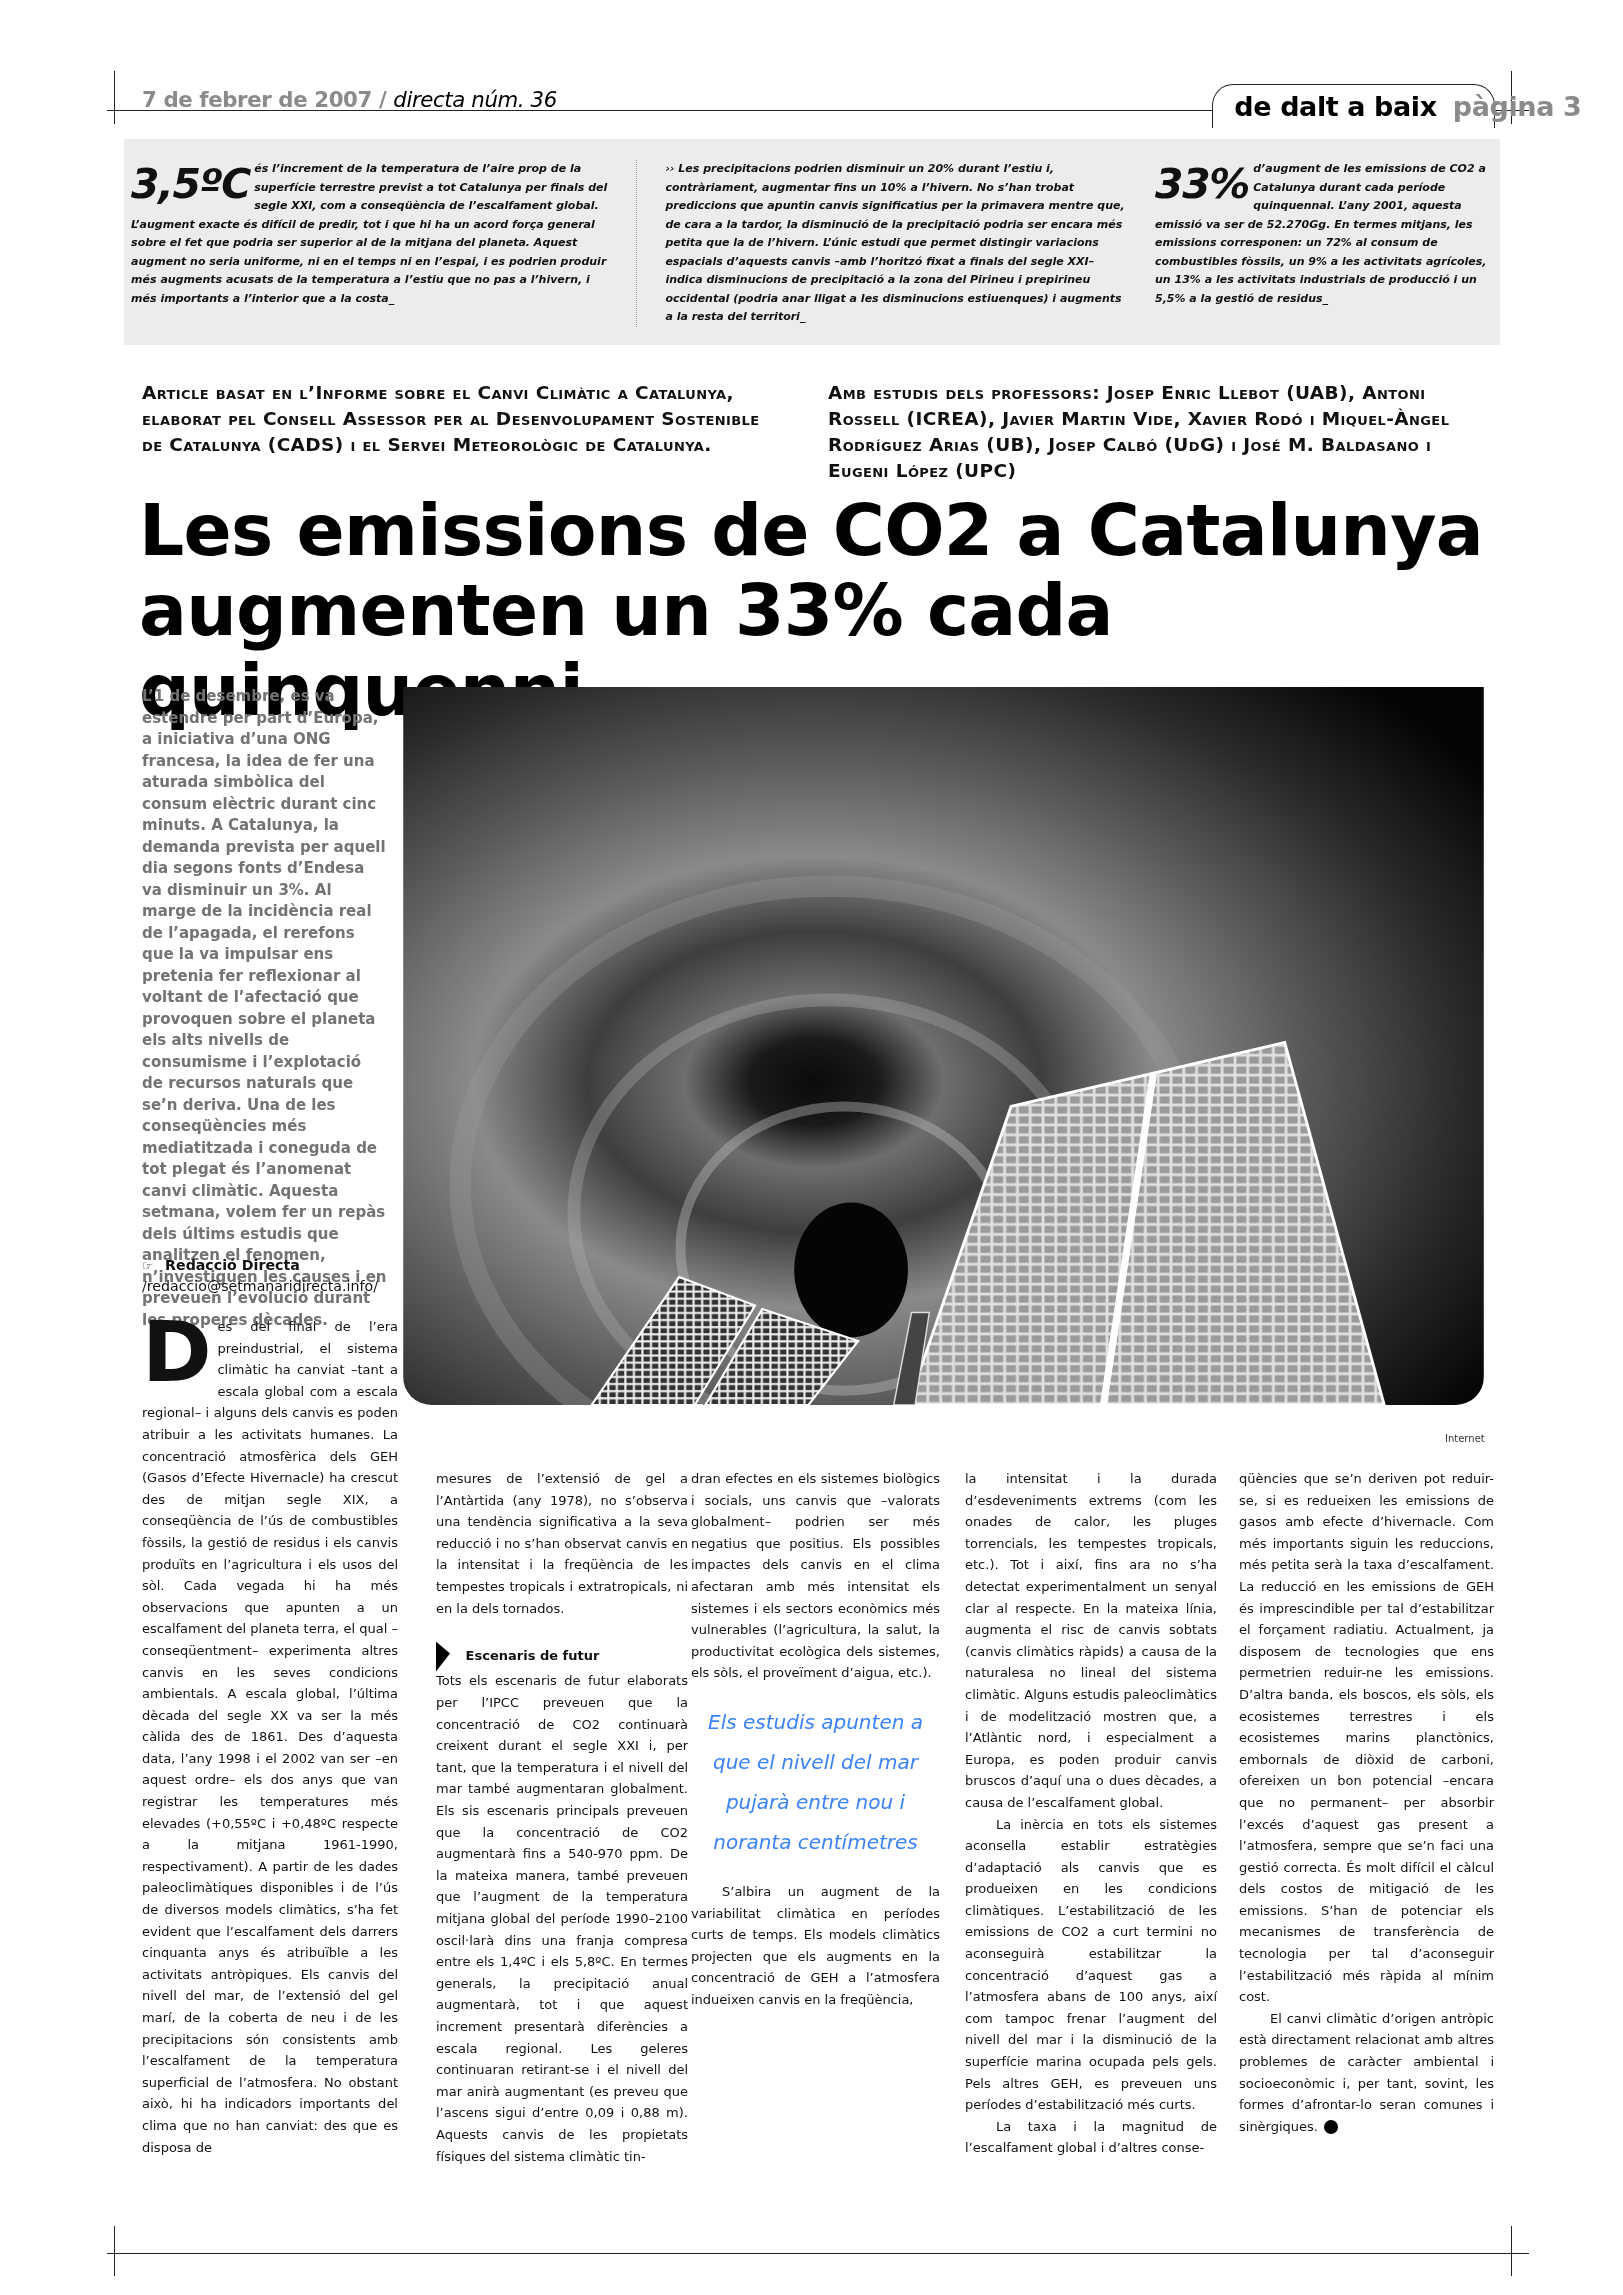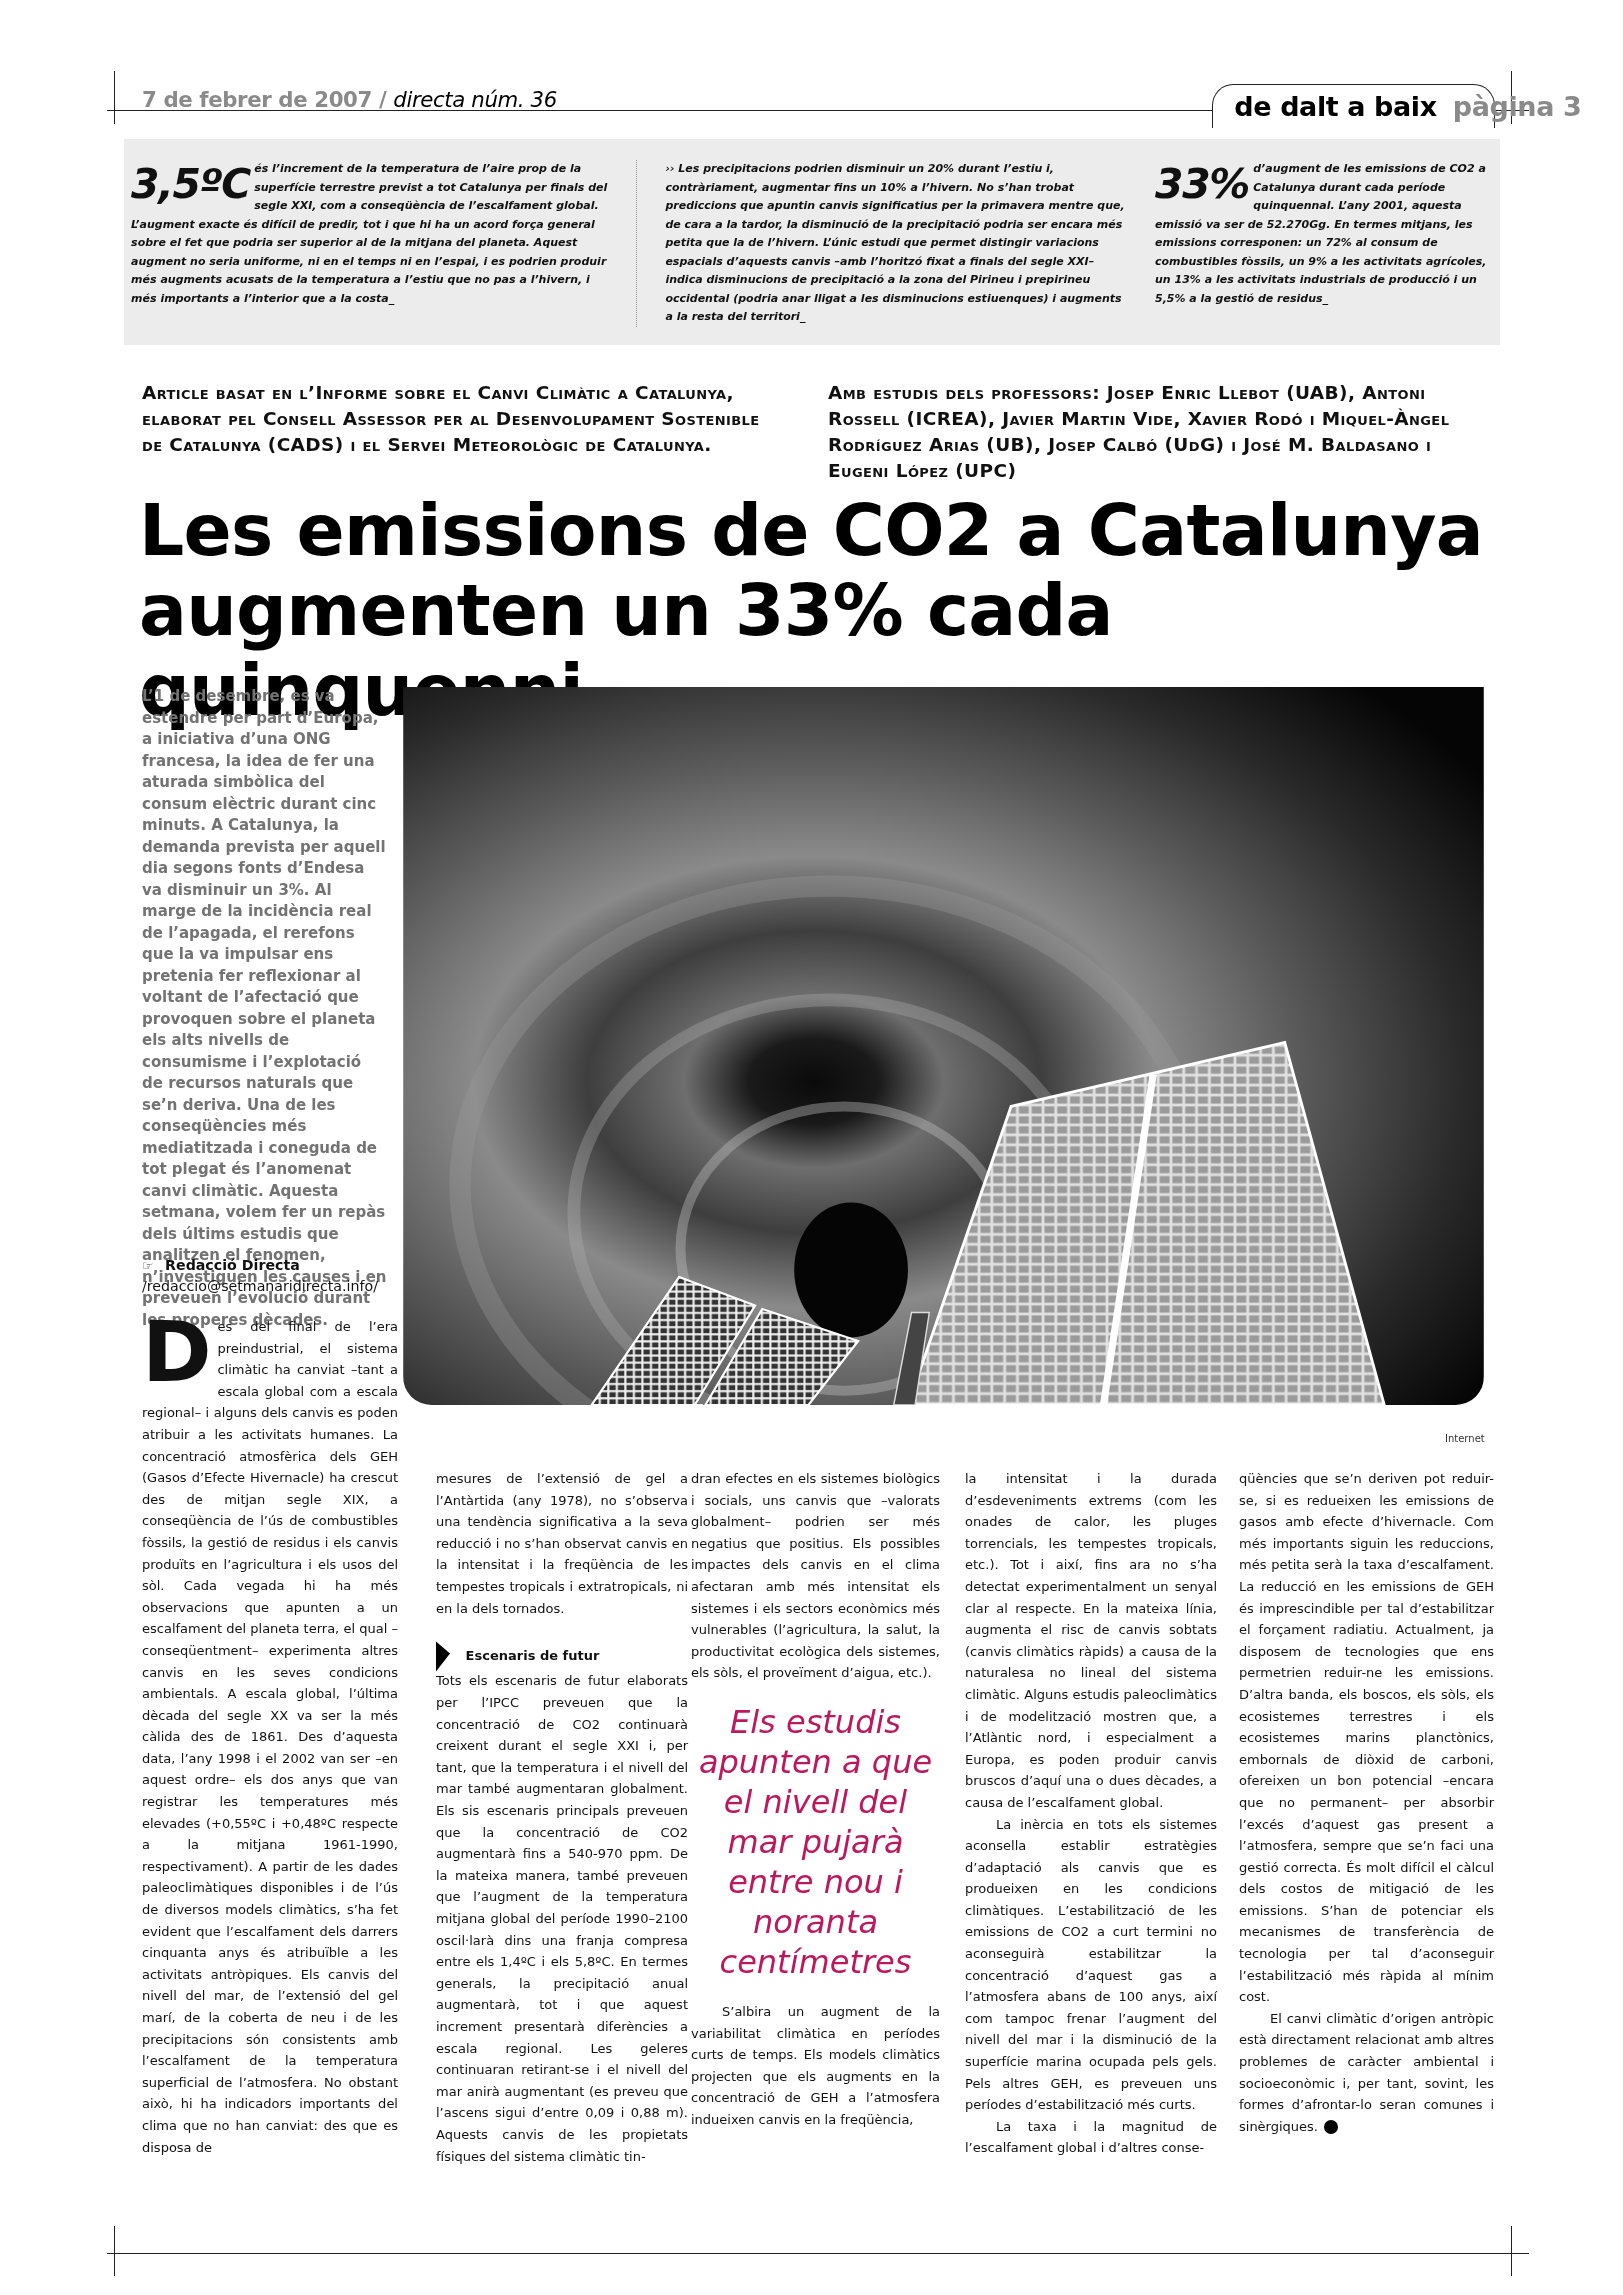--- a/index.html
+++ b/index.html
@@ -54,21 +54,21 @@
   .col p.indent { text-indent: 31px; }
   .c1 { left: 142px; top: 1316px; width: 256px; }
   .c2 { left: 436px; top: 1468px; width: 252px; }
   .c3 { left: 691px; top: 1468px; width: 249px; }
   .c4 { left: 965px; top: 1468px; width: 252px; }
   .c5 { left: 1239px; top: 1468px; width: 255px; }
   .dropcap { float: left; font-size: 84px; line-height: 65px; font-weight: 900; margin: 4.3px 5.7px 0 0; font-family: "DejaVu Sans", sans-serif; }
   .subhead { margin-top: 21.3px !important; font-weight: bold; display: flex; align-items: center; }
   .subhead .tri { width: 0; height: 0; border-top: 15.6px solid transparent; border-bottom: 15.6px solid transparent;
                   border-left: 14.2px solid #000; margin-right: 15.6px; transform: skewY(-12deg); }
-  .pullquote { margin: 18.5px 0 18.5px 0 !important; text-align: center; font-style: italic; font-size: 32px; line-height: 40px; color: #be185d; }
+  .pullquote { margin: 18.5px 0 18.5px 0 !important; text-align: center; font-style: italic; font-size: 20px; line-height: 40px; color: #3b82f6; }
   .endmark { display: inline-block; width: 14.2px; height: 14.2px; border-radius: 50%; background: #000; color: #fff; font-size: 8.5px;
              line-height: 14.2px; text-align: center; font-weight: bold; font-style: italic; margin-left: 5.7px; vertical-align: middle; }
 </style>
 </head>
 <body>
 
 <div class="vline" style="left:114px; top:71px; height:53px;"></div>
 <div class="vline" style="left:1511px; top:71px; height:53px;"></div>
 <div class="hline" style="left:107px; top:110px; width:1422px;"></div>
 <div class="vline" style="left:114px; top:2226px; height:50px;"></div>

